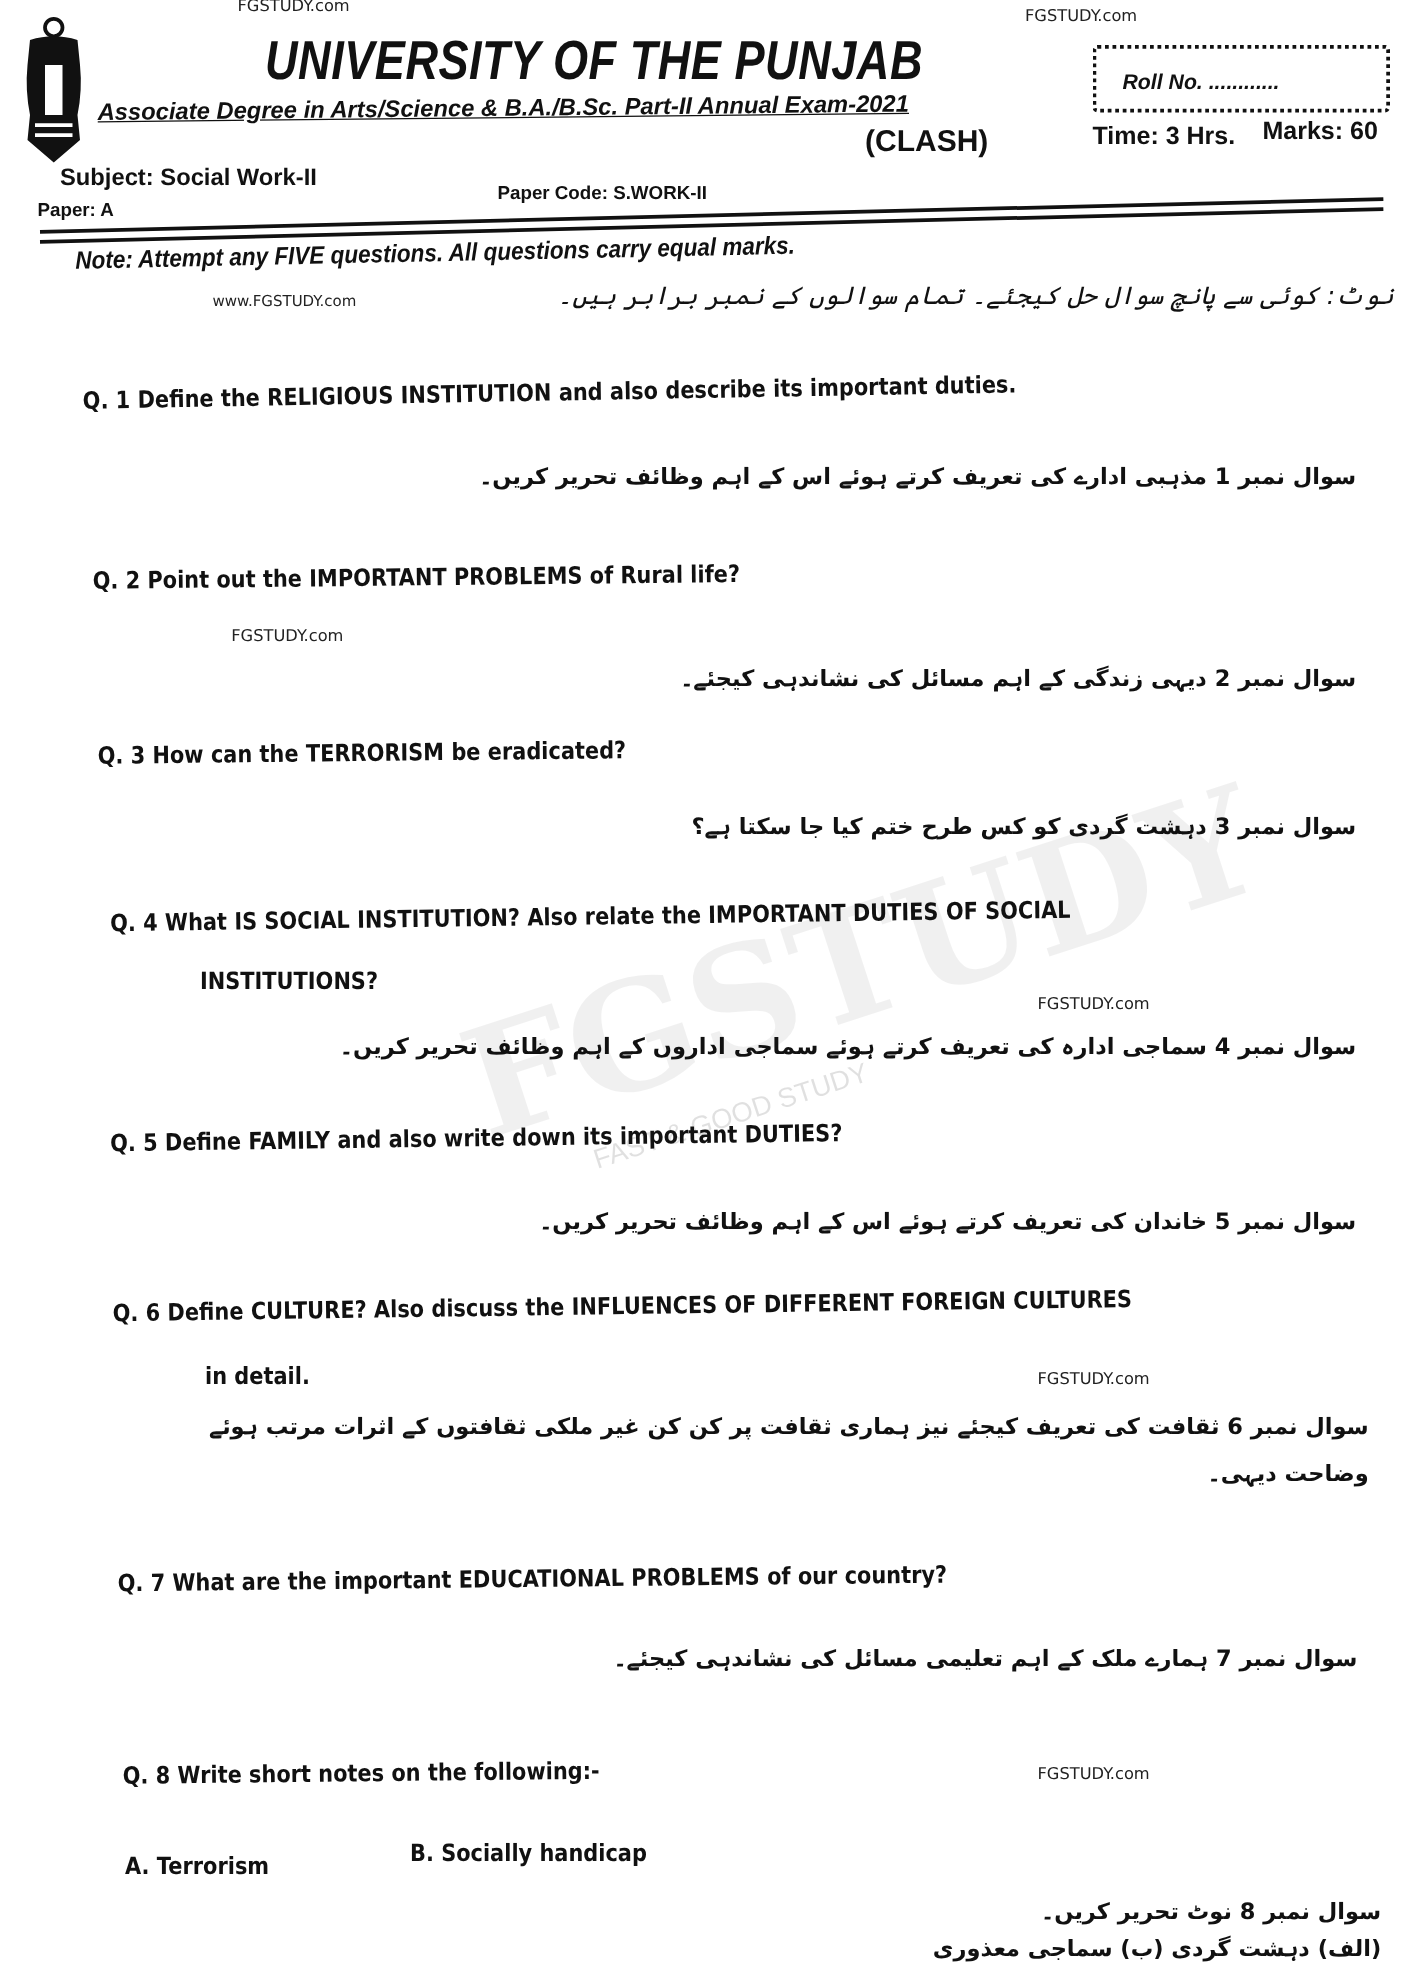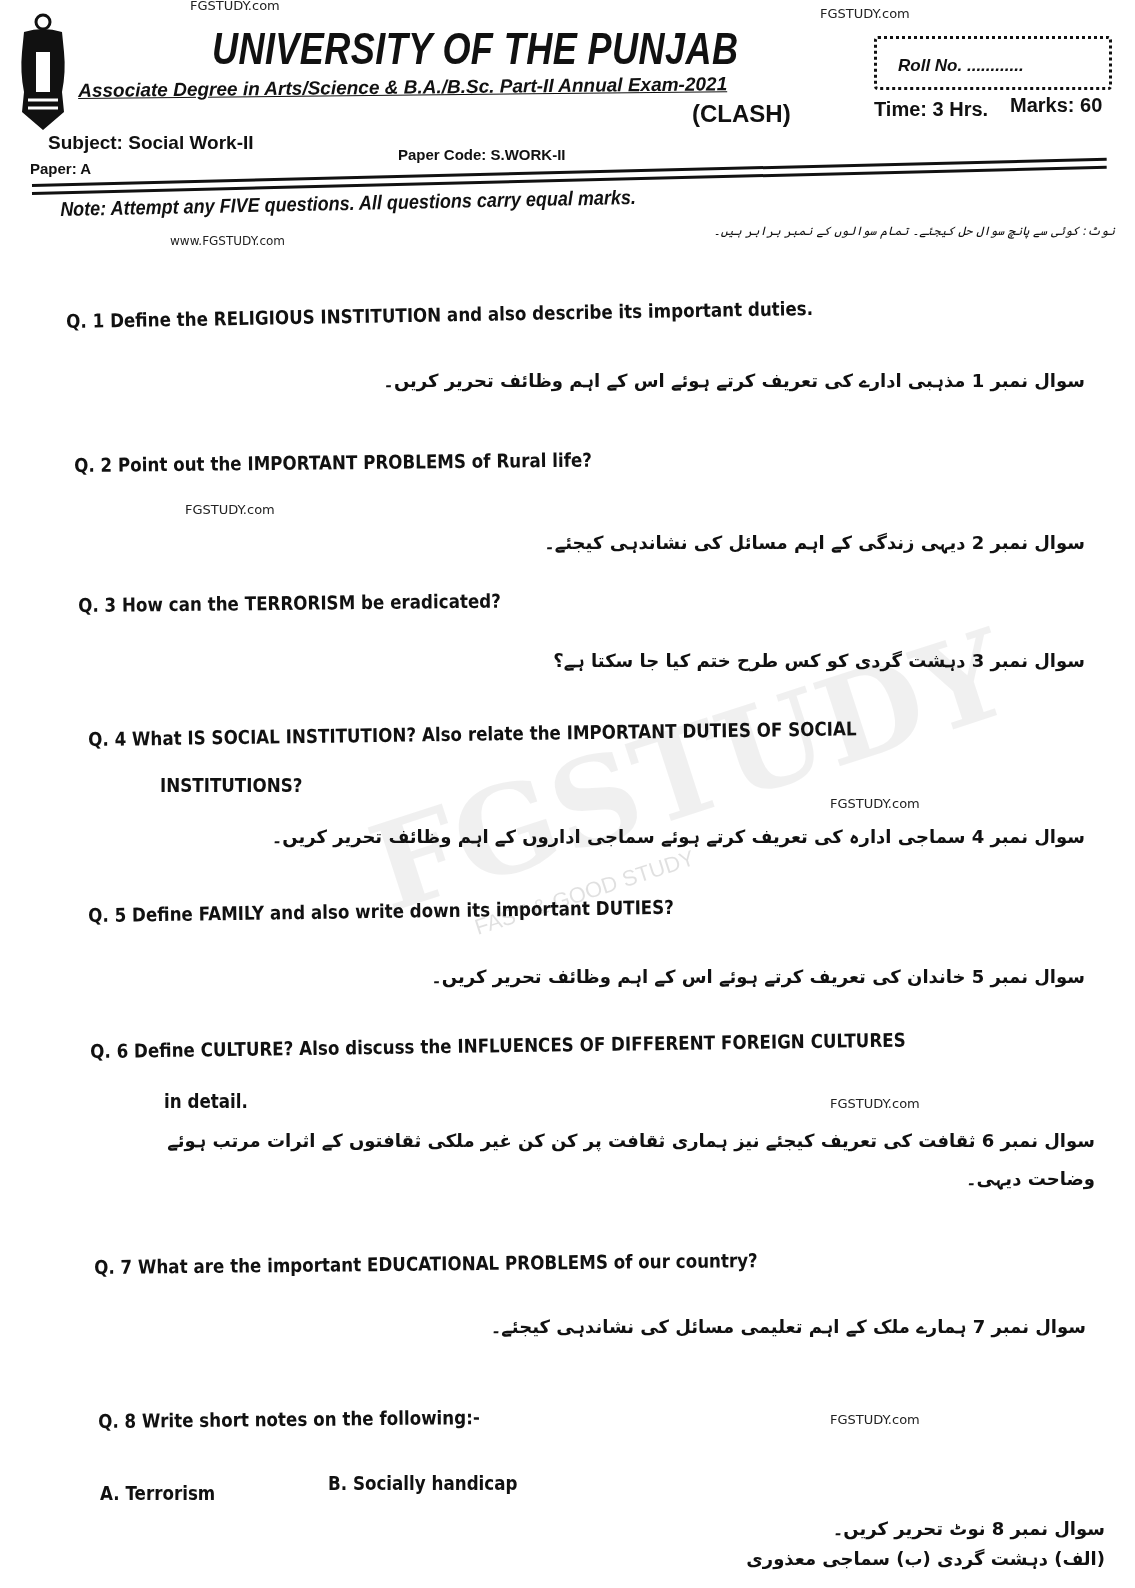--- a/index.html
+++ b/index.html
@@ -40,21 +40,21 @@
 
 <div class="abs meta" style="left:30px;top:132px;font-size:19px;margin-left:18px;">Subject: Social Work-II</div>
 <div class="abs meta" style="left:30px;top:160px;font-size:15px;">Paper: A</div>
 <div class="abs meta" style="left:398px;top:146px;font-size:15px;">Paper Code: S.WORK-II</div>
 
 <div class="rule" style="left:32px;top:184px;width:1075px;transform:rotate(-1.4deg);"></div>
 <div class="rule" style="left:32px;top:192px;width:1075px;transform:rotate(-1.4deg);"></div>
 
 <div class="abs" style="left:60px;top:198px;font-weight:bold;font-style:italic;font-size:20px;transform:rotate(-1.2deg) scaleX(0.9);transform-origin:left top;">Note:  Attempt any FIVE questions. All questions carry equal marks.</div>
 <div class="abs wm" style="left:170px;top:234px;font-size:12px;">www.FGSTUDY.com</div>
-<div class="abs ur" style="right:20px;top:224px;font-weight:normal;font-style:italic;font-size:12px;">نوٹ: کوئی سے پانچ سوال حل کیجئے۔ تمام سوالوں کے نمبر برابر ہیں۔</div>
+<div class="abs ur" style="right:20px;top:224px;font-weight:normal;font-style:italic;font-size:20px;">نوٹ: کوئی سے پانچ سوال حل کیجئے۔ تمام سوالوں کے نمبر برابر ہیں۔</div>
 
 <div class="bigwm">FGSTUDY</div>
 
 <div class="abs q" style="left:66px;top:310px;transform:rotate(-1deg) scaleX(0.88);">Q. 1 Define the RELIGIOUS INSTITUTION and also describe its important duties.</div>
 <div class="abs ur" style="right:50px;top:370px;">سوال نمبر 1 مذہبی ادارے کی تعریف کرتے ہوئے اس کے اہم وظائف تحریر کریں۔</div>
 
 <div class="abs q" style="left:74px;top:454px;transform:rotate(-0.6deg) scaleX(0.88);">Q. 2 Point out the IMPORTANT PROBLEMS of Rural life?</div>
 <div class="abs wm" style="left:185px;top:502px;">FGSTUDY.com</div>
 <div class="abs ur" style="right:50px;top:512px;margin-top:20px;">سوال نمبر 2 دیہی زندگی کے اہم مسائل کی نشاندہی کیجئے۔</div>
 

